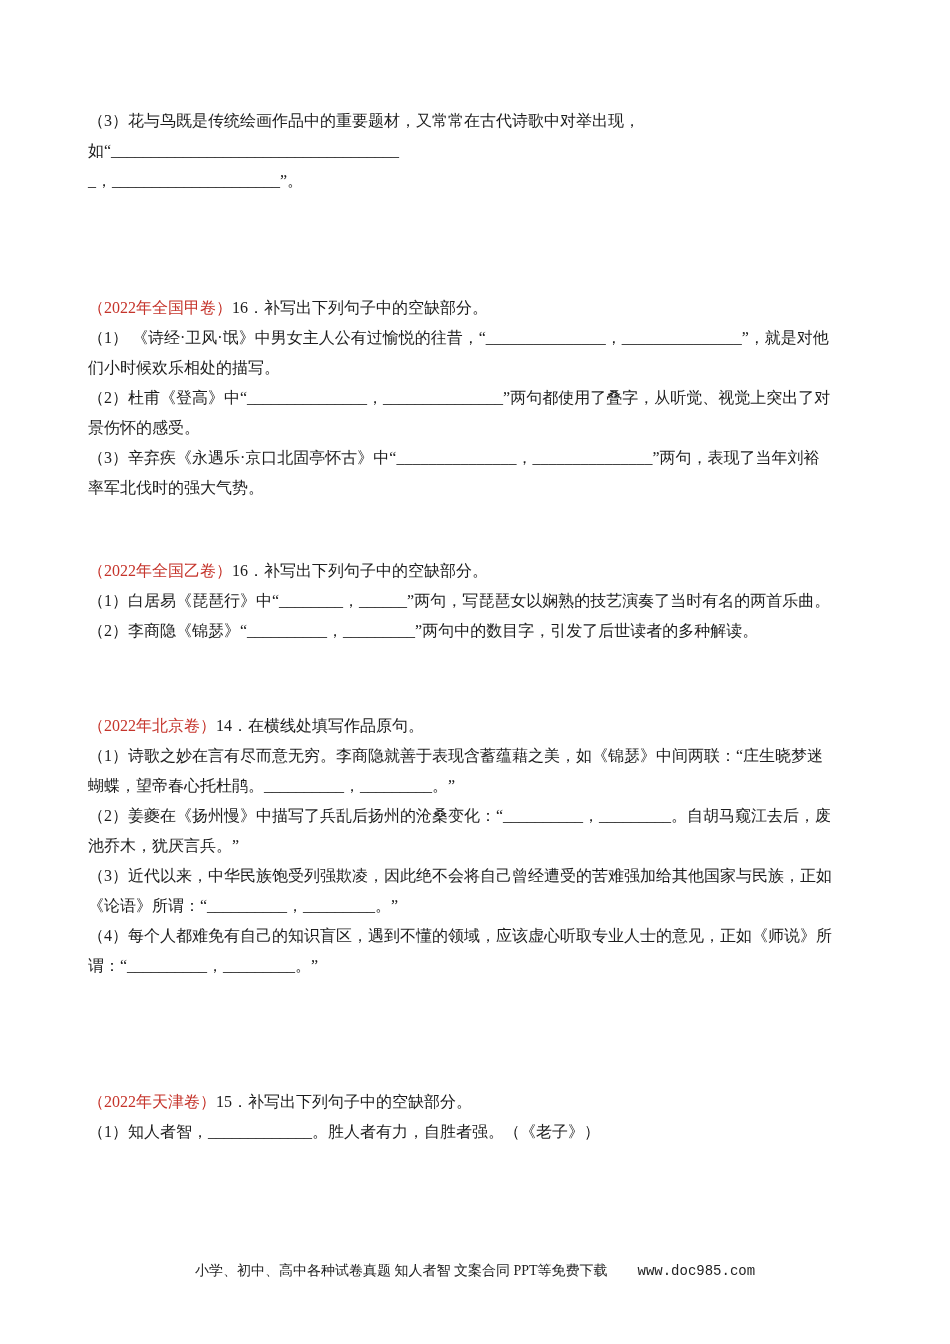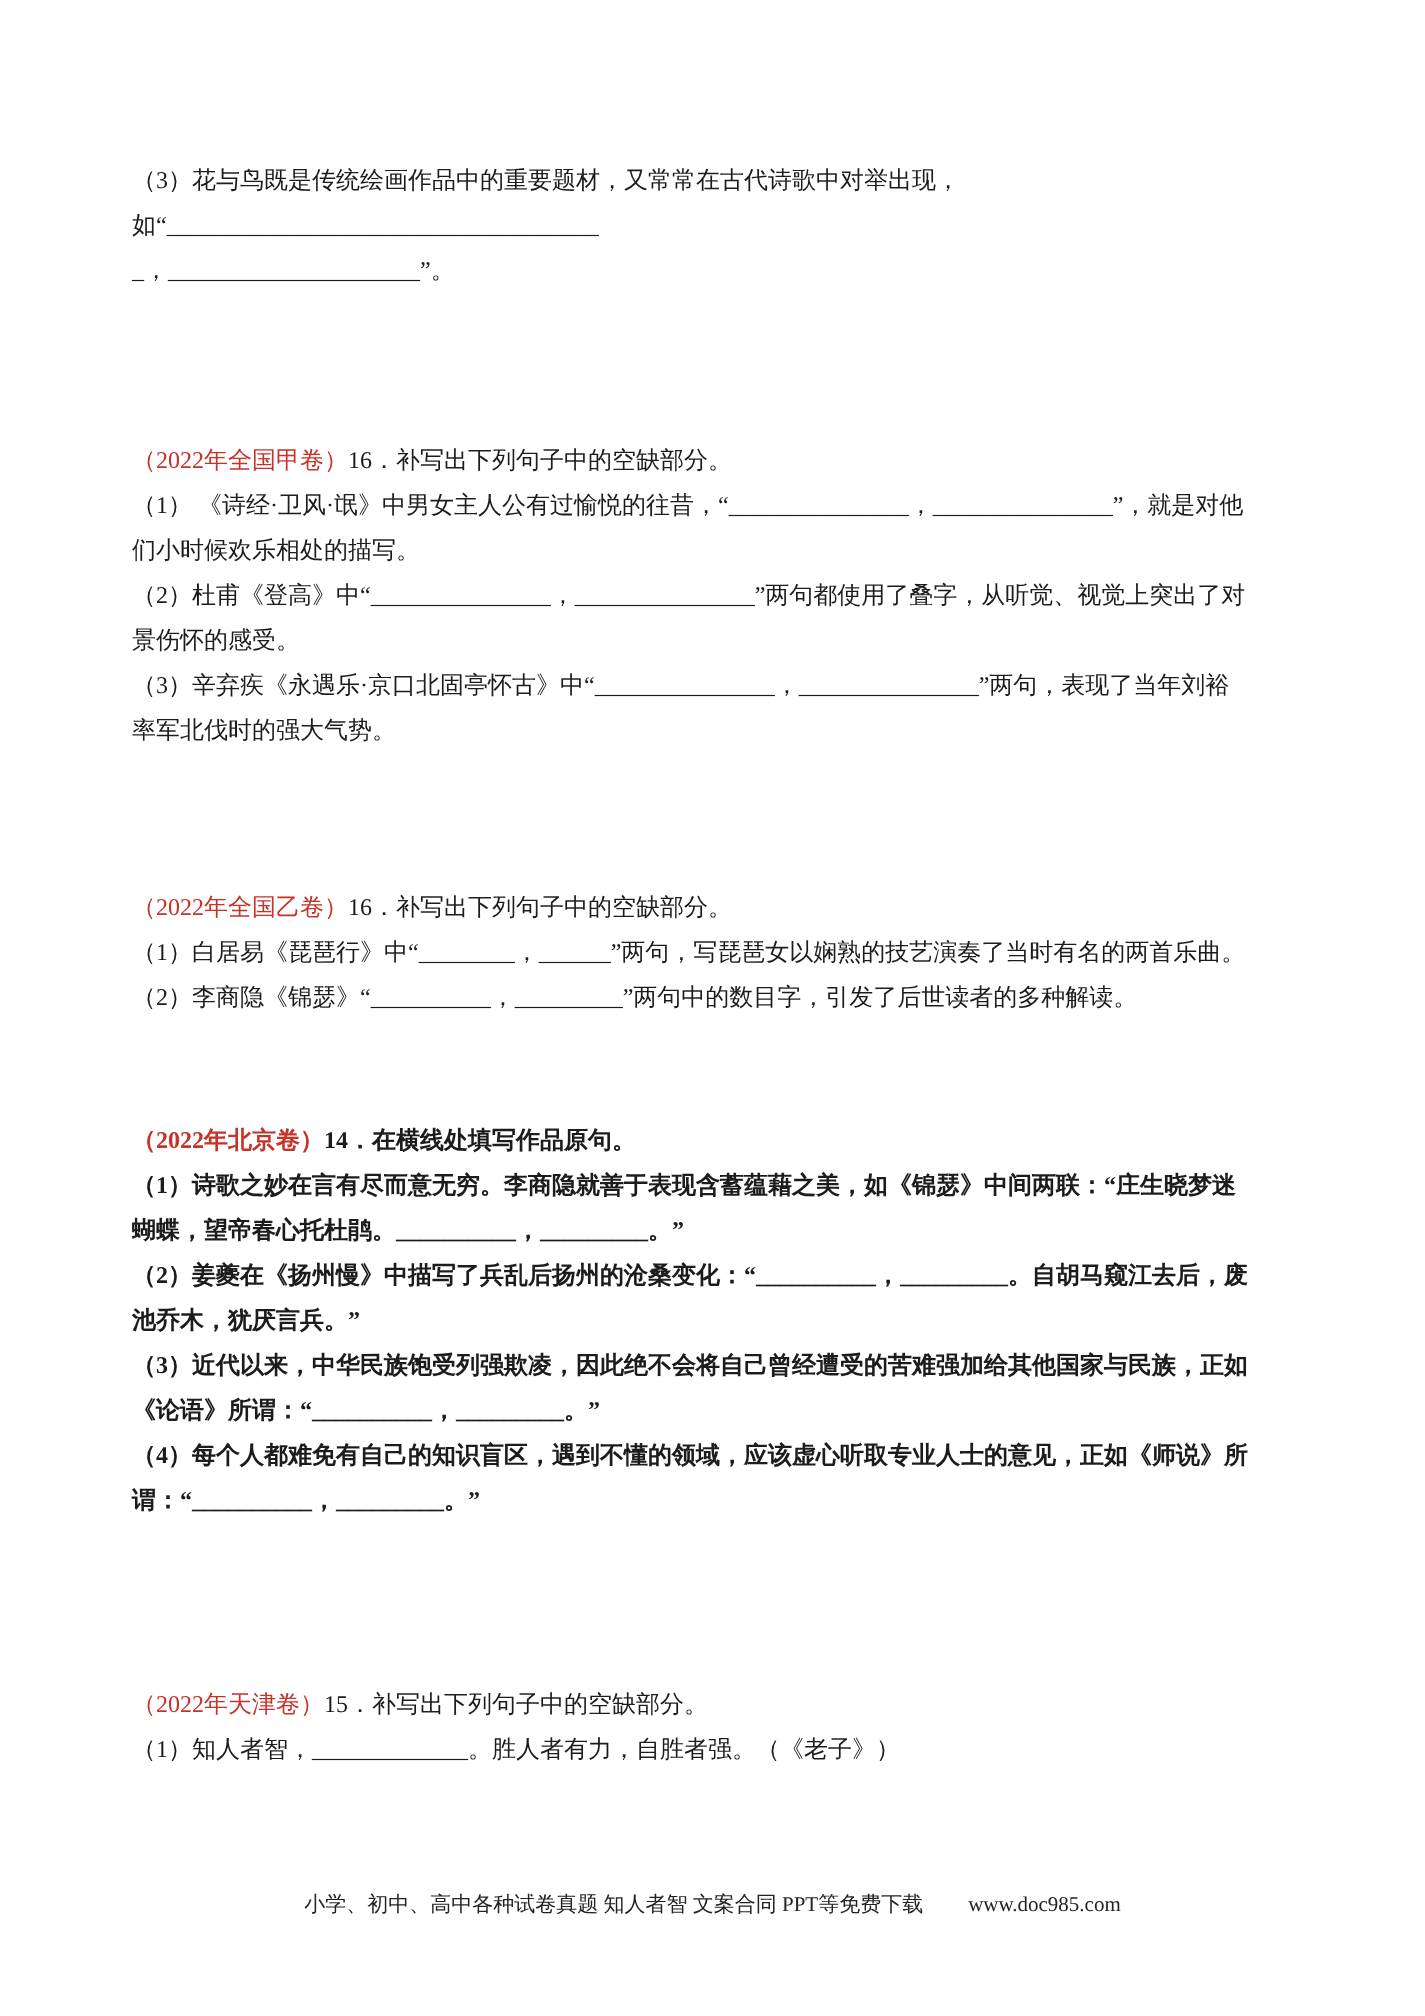--- a/index.html
+++ b/index.html
@@ -14,38 +14,38 @@
     font-family: "Liberation Serif", "DejaVu Serif", serif;
     font-size: 16px;
     line-height: 30px;
     color: #1c1c1c;
     overflow: hidden;
   }
   p { margin: 0; white-space: pre-wrap; word-break: normal; }
   .tag { color: var(--accent, #c5342b); }
   .intro      { margin-top: 106px; }
   .sec-jia    { margin-top: 97px; }
-  .sec-yi     { margin-top: 88px; }
-  .sec-bj     { margin-top: 65px; font-weight: bold; }
+  .sec-yi     { margin-top: 53px; }
+  .sec-bj     { margin-top: 65px; }
   .sec-tj     { margin-top: 106px; }
   .footer {
     position: absolute;
     left: 0; right: 0;
     top: 1261px;
     text-align: center;
     font-size: 14px;
     line-height: 20px;
     color: #222222;
     font-family: "Liberation Serif", "DejaVu Serif", serif;
   }
   .footer .url {
     margin-left: 30px;
     color: #222222;
     text-decoration: none;
-    font-family: Liberation Serif, serif;
+    font-family: Liberation Mono, monospace;
     font-size: 14px;
   }
 </style>
 </head>
 <body>
 
 <div class="page">
 
   <p class="intro">（3）花与鸟既是传统绘画作品中的重要题材，又常常在古代诗歌中对举出现，如“____________________________________
 _，_____________________”。</p>

